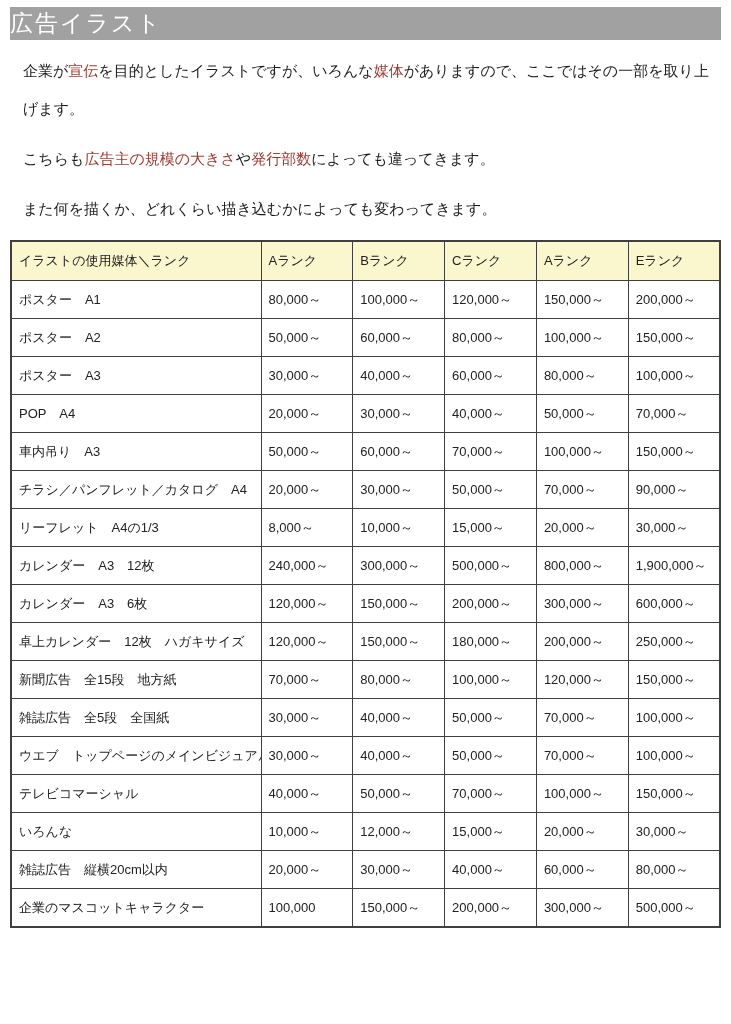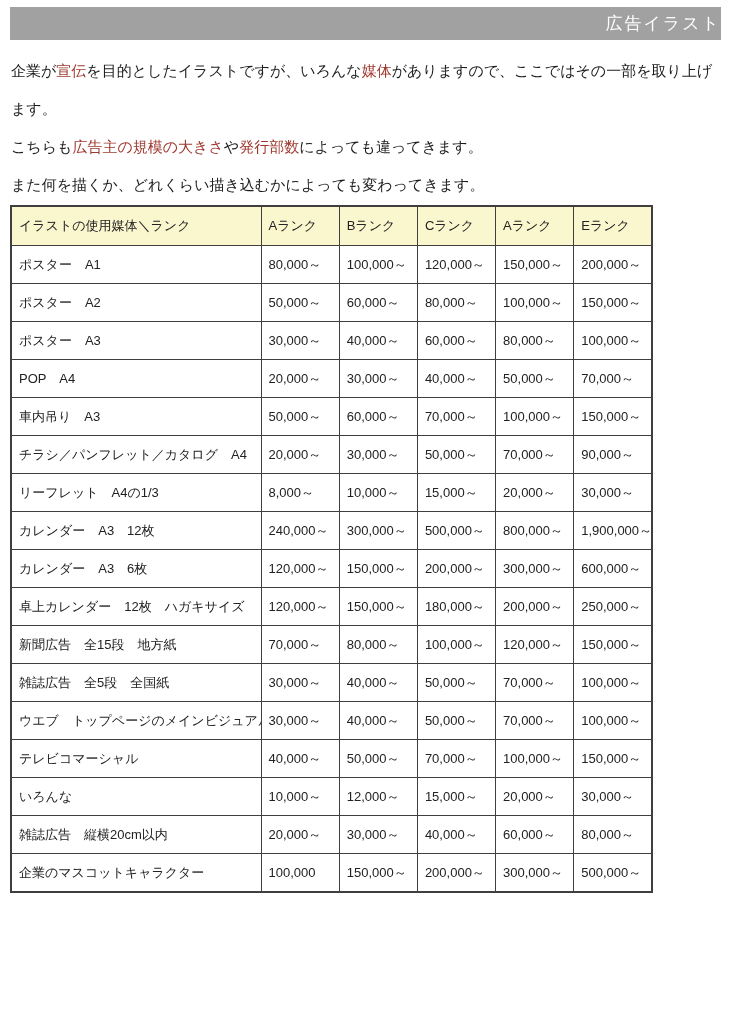--- a/index.html
+++ b/index.html
@@ -14,40 +14,40 @@
     width:731px;
     font-family:"Liberation Sans","DejaVu Sans",sans-serif;
     color:var(--text);
   }
   .page{padding:7px 10px 6px 10px;}
 
   .title-bar{
     height:33px;
     background:var(--bar);
     color:#ffffff;
-    text-align:right;
+    text-align:left;
     line-height:33px;
     font-family:"Liberation Serif","DejaVu Serif",serif;
-    font-size:17px;
+    font-size:23px;
     letter-spacing:2px;
   }
 
   .intro{margin:12px 0 0 1px;}
   .intro p{
-    margin:0;
+    margin:12px;
     font-size:15px;
     line-height:38px;
     color:var(--text);
   }
   .intro .accent{color:var(--accent);}
 
   table.price-table{
     border-collapse:collapse;
     table-layout:fixed;
-    width:643px;
+    width:711px;
     margin-top:1px;
     border:2px solid var(--border);
   }
   .price-table col.media-col{width:250px;}
   .price-table th,
   .price-table td{
     border:1px solid var(--border);
     font-size:13px;
     font-weight:normal;
     text-align:left;

